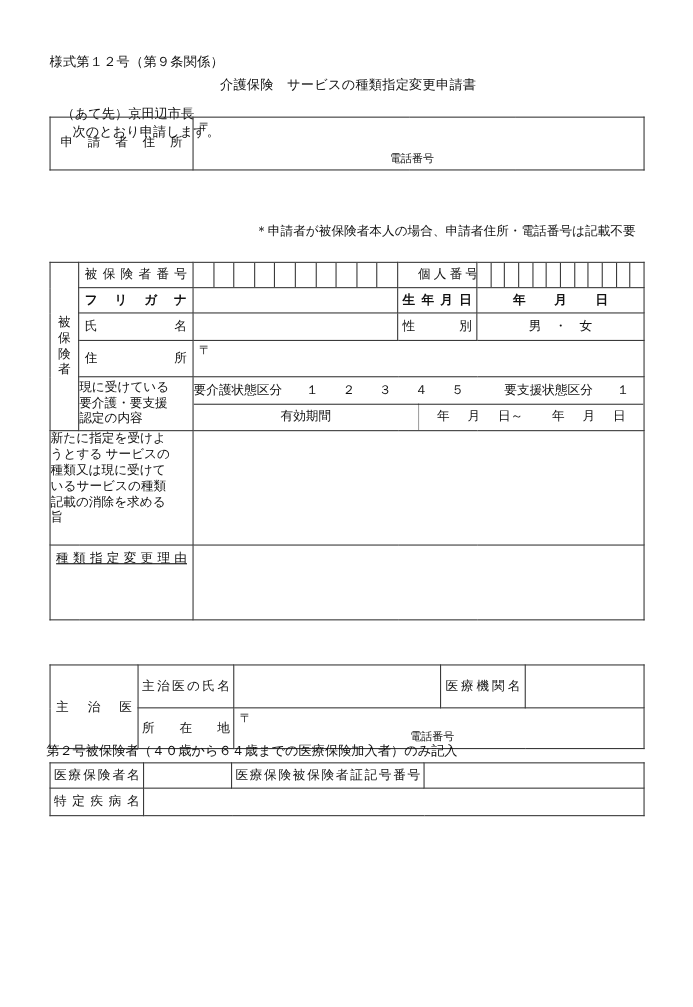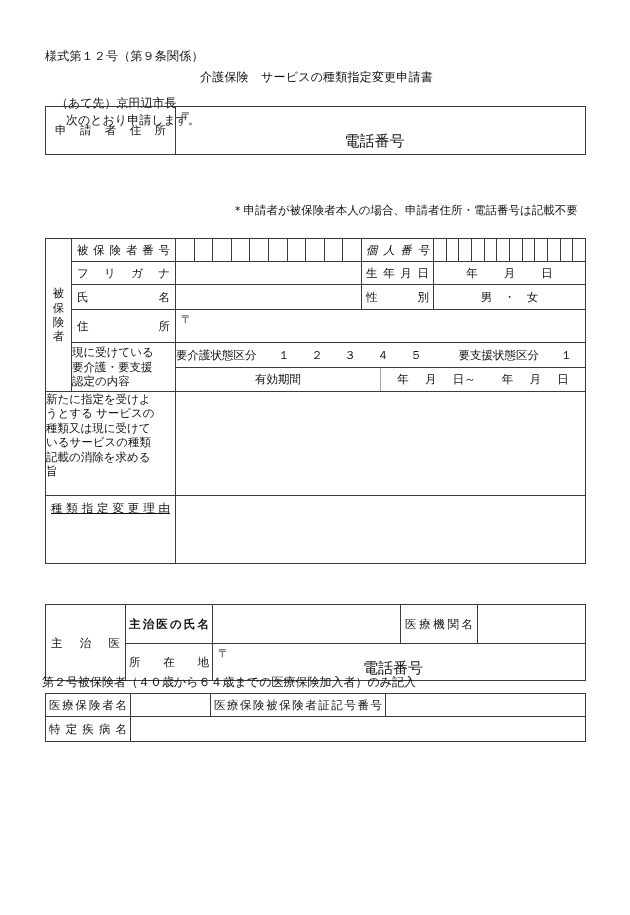--- a/index.html
+++ b/index.html
@@ -118,21 +118,21 @@
   .postal {
     position: absolute;
     left: 5px; top: 3px;
     font-size: 11px;
   }
   .phone {
     position: absolute;
     left: 0; right: 12px;
     bottom: 3px;
     text-align: center;
-    font-size: 15px;
+    font-size: 10px;
   }
 
   .multi-lbl {
     padding: 3px 5px 0 5px;
     text-align: left;
     line-height: 1.3;
     font-size: 11.5px;
   }
   .multi-lbl div { white-space: nowrap; }
 
@@ -232,41 +232,41 @@
           <div class="cell"></div>
           <div class="cell"></div>
           <div class="cell"></div>
           <div class="cell"></div>
           <div class="cell"></div>
           <div class="cell"></div>
           <div class="cell"></div>
         </div>
       </td>
       <td class="lbl">
-        <span class="spread-tight" style="margin:0 4px;font-style:italic;">個 人 番 号</span>
+        <span class="spread-tight" style="margin:0 18px;">個 人 番 号</span>
       </td>
       <td>
         <div class="numgrid" style="height:22px;">
           <div class="cell"></div>
           <div class="cell"></div>
           <div class="cell"></div>
           <div class="cell"></div>
           <div class="cell"></div>
           <div class="cell"></div>
           <div class="cell"></div>
           <div class="cell"></div>
           <div class="cell"></div>
           <div class="cell"></div>
           <div class="cell"></div>
           <div class="cell"></div>
         </div>
       </td>
     </tr>
 
-    <tr style="height:23px;">
+    <tr style="height:23px;font-weight:bold;">
       <td class="lbl">
         <span class="spread-tight">フ リ ガ ナ</span>
       </td>
       <td class="blank"></td>
       <td class="lbl">
         <span class="spread-tight" style="margin:0 4px;">生 年 月 日</span>
       </td>
       <td class="ctr">
         <div class="ymd">
           <span>年</span>
@@ -376,21 +376,21 @@
       <col style="width:188px">
       <col style="width:77px">
       <col style="width:108px">
     </colgroup>
     <tbody>
         <tr style="height:23px;">
       <td rowspan="2" class="lbl">
         <span class="spread-tight">主　治　医</span>
       </td>
       <td class="lbl">
-        <span class="spread-tight" style="margin:12px 3px;font-weight:bold;">主治医の氏名</span>
+        <span class="spread-tight" style="margin:12px 3px;">主治医の氏名</span>
       </td>
       <td class="blank"></td>
       <td class="lbl">
         <span class="spread-tight" style="margin:0 4px;">医療機関名</span>
       </td>
       <td class="blank"></td>
     </tr>
     <tr style="height:36px;">
       <td class="lbl">
         <span class="spread-tight" style="margin:0 3px;">所　在　地</span>

